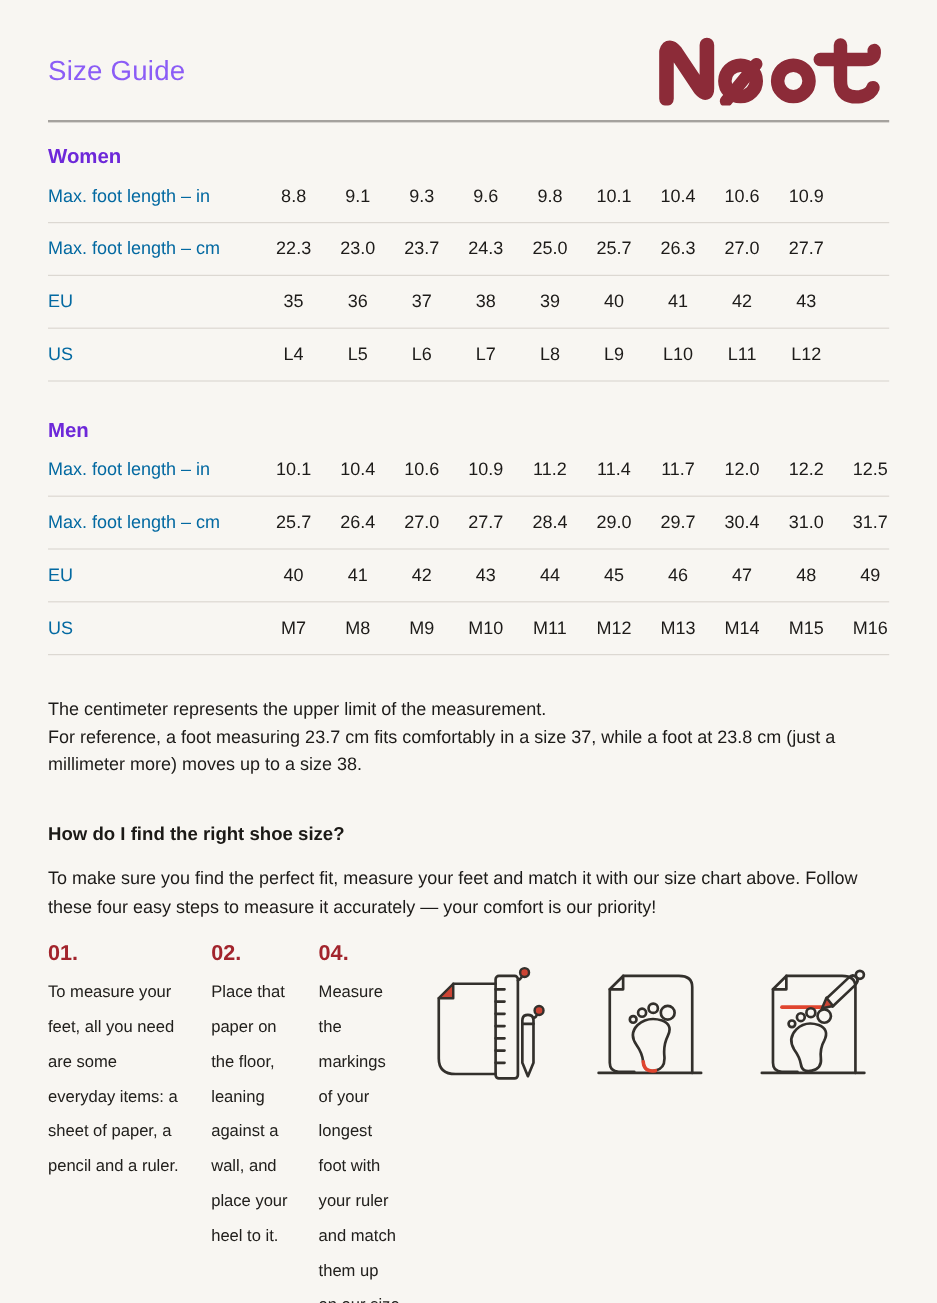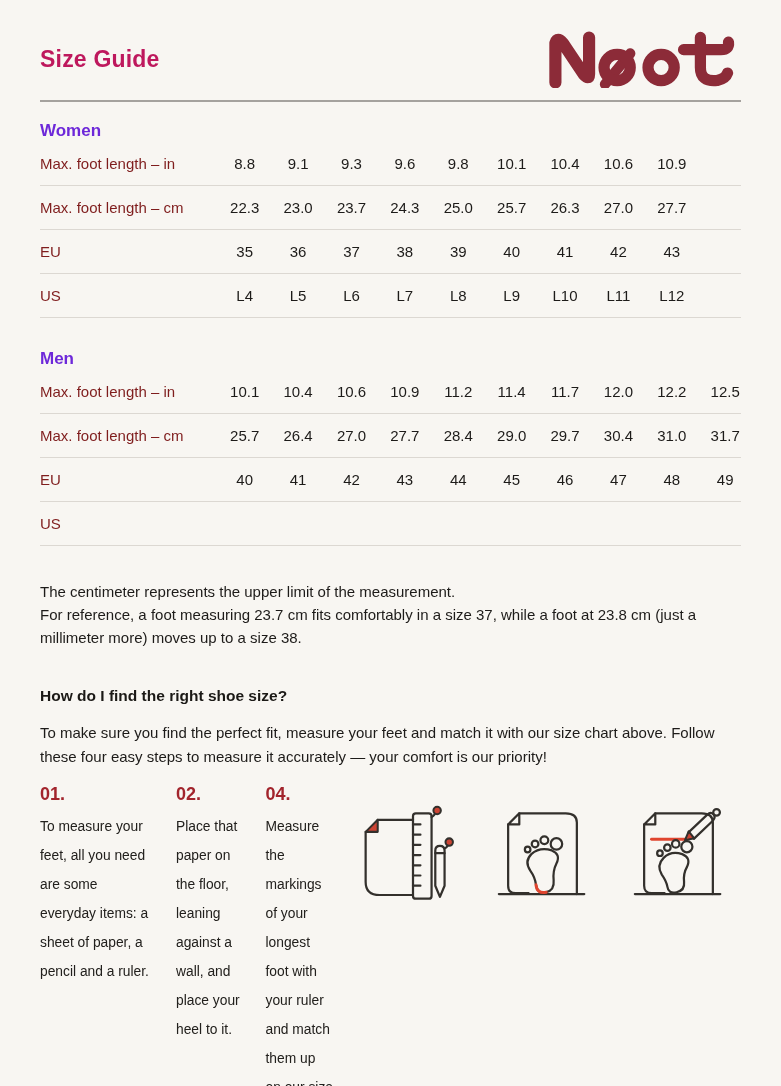--- a/index.html
+++ b/index.html
@@ -9,29 +9,29 @@
     font-family:"Liberation Sans", sans-serif;
     color:#1d1b19;
   }
   .content { padding:30px 40px 0 40px; }
 
   
   .header-row {
     display:flex; justify-content:space-between; align-items:center;
     padding-bottom:12px; border-bottom:2px solid #a5a29e;
   }
-  h1.page-title { font-size:23px; font-weight:700; letter-spacing:.2px; color:#be185d; }
+  h1.page-title { font-size:23px; font-weight:400; letter-spacing:.2px; color:#8b5cf6; }
   .logo svg { display:block; }
 
   
   .section-heading { font-size:17px; font-weight:700; color:#6d28d9; line-height:22px; }
   .size-table { margin-top:18px; }
   .size-table.men { margin-top:30px; }
   .trow { display:flex; align-items:center; height:44px; border-bottom:1px solid #dcd8d2; }
-  .tlabel { flex:0 0 178px; font-size:15px; color:#7f1d1d; }
+  .tlabel { flex:0 0 178px; font-size:15px; color:#0369a1; }
   .tcells { display:flex; flex:0 0 auto; }
   .tcell { width:53.4px; flex:0 0 auto; text-align:center; font-size:15px; color:#1d1b19; }
 
   
   .notes { margin-top:34px; max-width:664px; }
   .notes p { font-size:15px; line-height:23px; color:#1d1b19; }
 
   
   .howto-heading { margin-top:38px; font-size:15.5px; font-weight:700; color:#1b1916; }
   .howto-intro { margin-top:16px; max-width:676px; font-size:15px; line-height:23.5px; }
@@ -173,20 +173,32 @@
           <span class="tcell">44</span>
           <span class="tcell">45</span>
           <span class="tcell">46</span>
           <span class="tcell">47</span>
           <span class="tcell">48</span>
           <span class="tcell">49</span>
         </div>
     </div>
     <div class="trow">
       <div class="tlabel">US</div>
+      <div class="tcells">
+          <span class="tcell">M7</span>
+          <span class="tcell">M8</span>
+          <span class="tcell">M9</span>
+          <span class="tcell">M10</span>
+          <span class="tcell">M11</span>
+          <span class="tcell">M12</span>
+          <span class="tcell">M13</span>
+          <span class="tcell">M14</span>
+          <span class="tcell">M15</span>
+          <span class="tcell">M16</span>
+        </div>
     </div>
   </section>
 
   <div class="notes">
     <p>The centimeter represents the upper limit of the measurement.</p>
     <p>For reference, a foot measuring 23.7 cm fits comfortably in a size 37, while a foot at 23.8 cm (just a millimeter more) moves up to a size 38.</p>
   </div>
 
   <h3 class="howto-heading">How do I find the right shoe size?</h3>
   <p class="howto-intro"><span>To make sure you find the perfect fit, measure your feet and match it with our size chart above. Follow these four easy steps to measure it accurately — </span><span class="bold">your comfort is our priority!</span></p>

